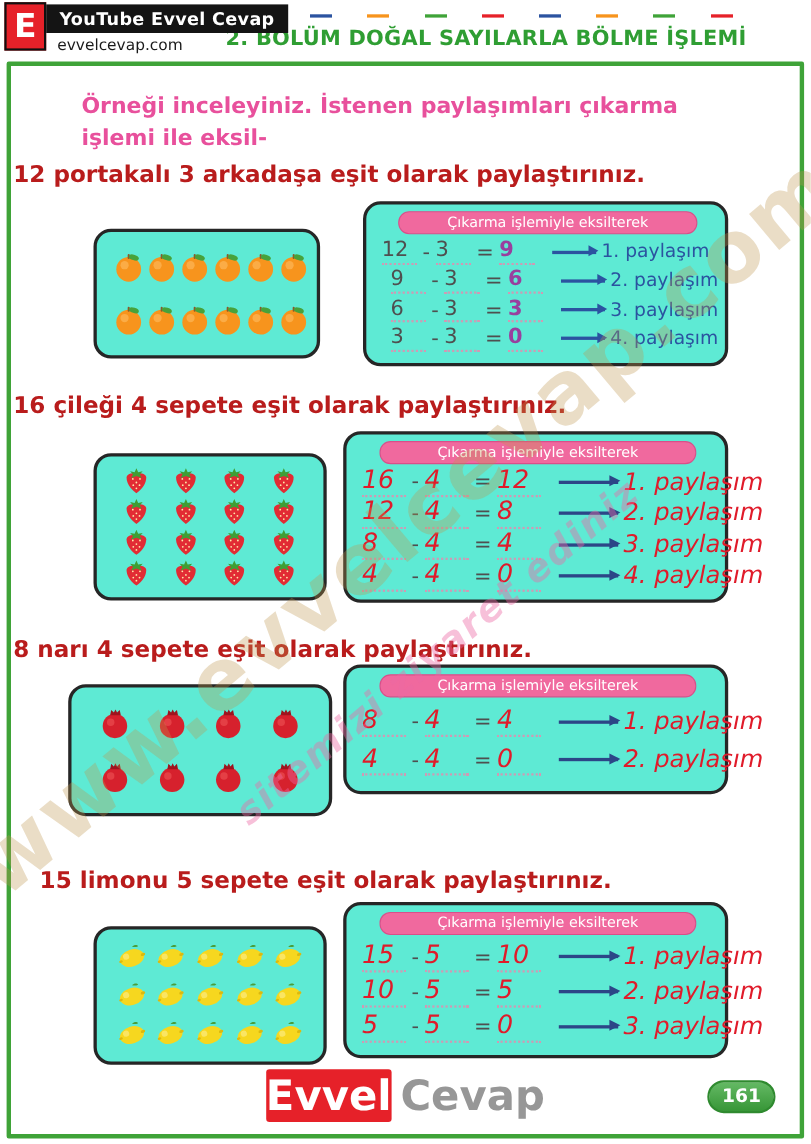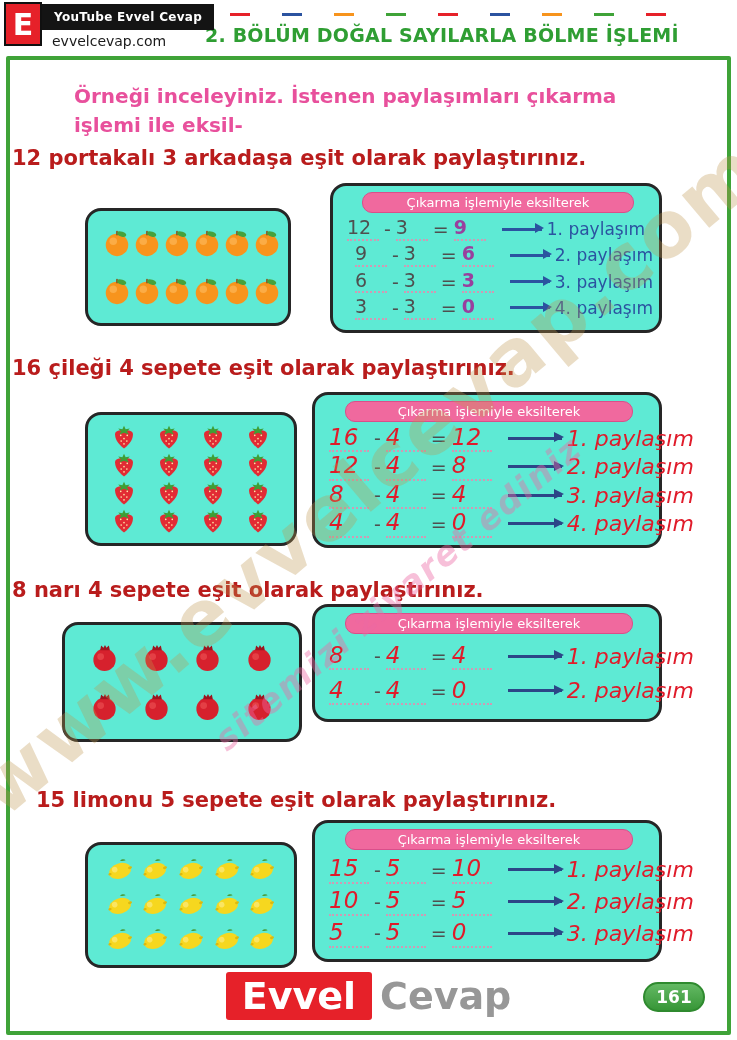--- a/index.html
+++ b/index.html
@@ -1,21 +1,21 @@
 <!DOCTYPE html>
 <html><head>
 <meta charset="utf-8">
 <style>
   *{box-sizing:border-box;margin:0;padding:0}
   html,body{width:737px;height:1040px}
   body{font-family:"DejaVu Sans",sans-serif;background:#ffffff}
   .page{position:relative;width:737px;height:1040px;background:#fff;overflow:hidden}
   .frame{position:absolute;left:6px;right:6px;top:56px;bottom:5px;border:4px solid #3fa338;border-radius:2px;z-index:0}
   .logo-e{position:absolute;left:4px;top:2px;width:38px;height:44px;background:#e62129;border:2px solid #101010;color:#fff;font-size:30px;font-weight:bold;display:flex;align-items:center;justify-content:center;z-index:3}
-  .banner{position:absolute;left:42px;top:4px;height:26px;background:#141414;color:#fff;font-size:12px;font-weight:bold;display:flex;align-items:center;padding:0 12px;z-index:3;letter-spacing:.3px}
+  .banner{position:absolute;left:42px;top:4px;height:26px;background:#141414;color:#fff;font-size:16px;font-weight:bold;display:flex;align-items:center;padding:0 12px;z-index:3;letter-spacing:.3px}
   .site{position:absolute;left:52px;top:33px;font-size:14px;color:#1a1a1a;z-index:3}
   .dashes{position:absolute;left:230px;top:13px;width:460px;height:3px;z-index:2;
     background:repeating-linear-gradient(90deg,#e62129 0 20px,transparent 20px 52px,#2b53a0 52px 72px,transparent 72px 104px,#f7941d 104px 124px,transparent 124px 156px,#3fa338 156px 176px,transparent 176px 208px)}
   .title{position:absolute;left:205px;top:24px;width:520px;text-align:left;color:#2f9e33;font-size:19px;font-weight:bold;z-index:2;letter-spacing:.2px}
   .intro{position:absolute;left:74px;top:82px;width:610px;color:#e8509c;font-size:20px;font-weight:bold;line-height:29px;z-index:1}
   .question{position:absolute;left:12px;color:#b91c1c;font-size:21px;z-index:1}
   .fruit-box,.eq-box{position:absolute;background:#5eead4;border:3px solid #262626;border-radius:16px;z-index:1}
   .fruit-box{display:flex;align-items:center;justify-content:center}
   .fruit-grid{display:grid;width:100%;height:100%;padding:8px 14px;justify-items:center;align-items:center}
   .fruit{line-height:0}
@@ -41,21 +41,21 @@
   .example .arrow{width:40px;background:#2b53a0}
   .example .arrow::after{border-left:9px solid #2b53a0}
   .example .label{color:#2b53a0;font-size:17px;width:110px}
   .answer .eq-row{font-size:23px}
   .answer .num{color:#e01b2a;font-style:italic;font-weight:500;min-width:40px}
   .answer .op{font-size:19px}
   .answer .arrow{width:54px;background:#2c4687}
   .answer .arrow::after{border-left:10px solid #2c4687}
   .answer .label{color:#e01b2a;font-style:italic;font-size:22px;width:128px}
   .footer-logo{position:absolute;left:0;right:0;top:972px;display:flex;justify-content:center;align-items:center;gap:8px;z-index:2}
-  .evvel{background:#e62129;color:#fff;font-weight:bold;font-size:38px;padding:2px 16px;border-radius:3px}
+  .evvel{background:#e62129;color:#fff;font-weight:bold;font-size:38px;padding:2px 0;border-radius:3px}
   .cevap{color:#979797;font-weight:bold;font-size:38px}
   .page-capsule{position:absolute;right:32px;top:982px;width:62px;height:30px;background:linear-gradient(180deg,#64b964,#379637);border:2px solid #2f8a2f;border-radius:16px;color:#fff;font-weight:bold;font-size:17px;display:flex;align-items:center;justify-content:center;z-index:2}
   .wm-main{position:absolute;left:50%;top:46%;transform:translate(-50%,-50%) rotate(-40deg);font-size:78px;font-weight:bold;color:rgba(191,149,77,0.32);white-space:nowrap;z-index:20;pointer-events:none;letter-spacing:3px}
   .wm-sub{position:absolute;left:54%;top:57%;transform:translate(-50%,-50%) rotate(-40deg);font-size:34px;font-style:italic;font-weight:bold;color:rgba(235,105,165,0.42);white-space:nowrap;z-index:20;pointer-events:none;letter-spacing:2px}
 </style>
 </head>
 <body>
 
 <div class="page">
   <div class="frame"></div>

